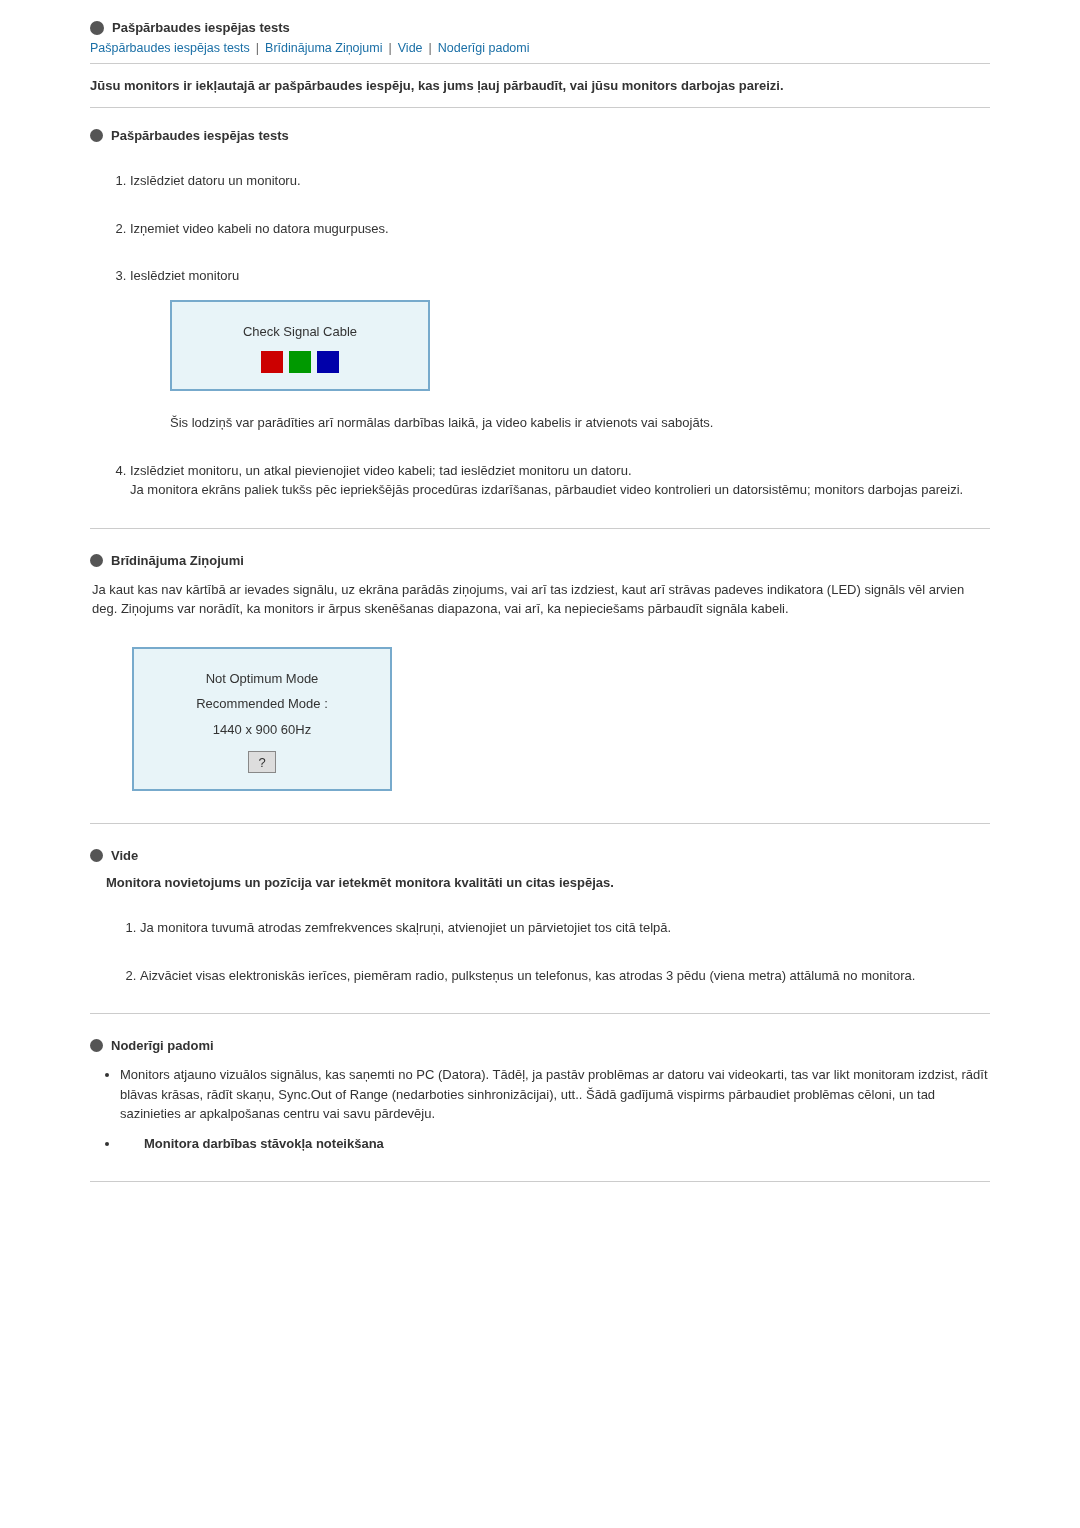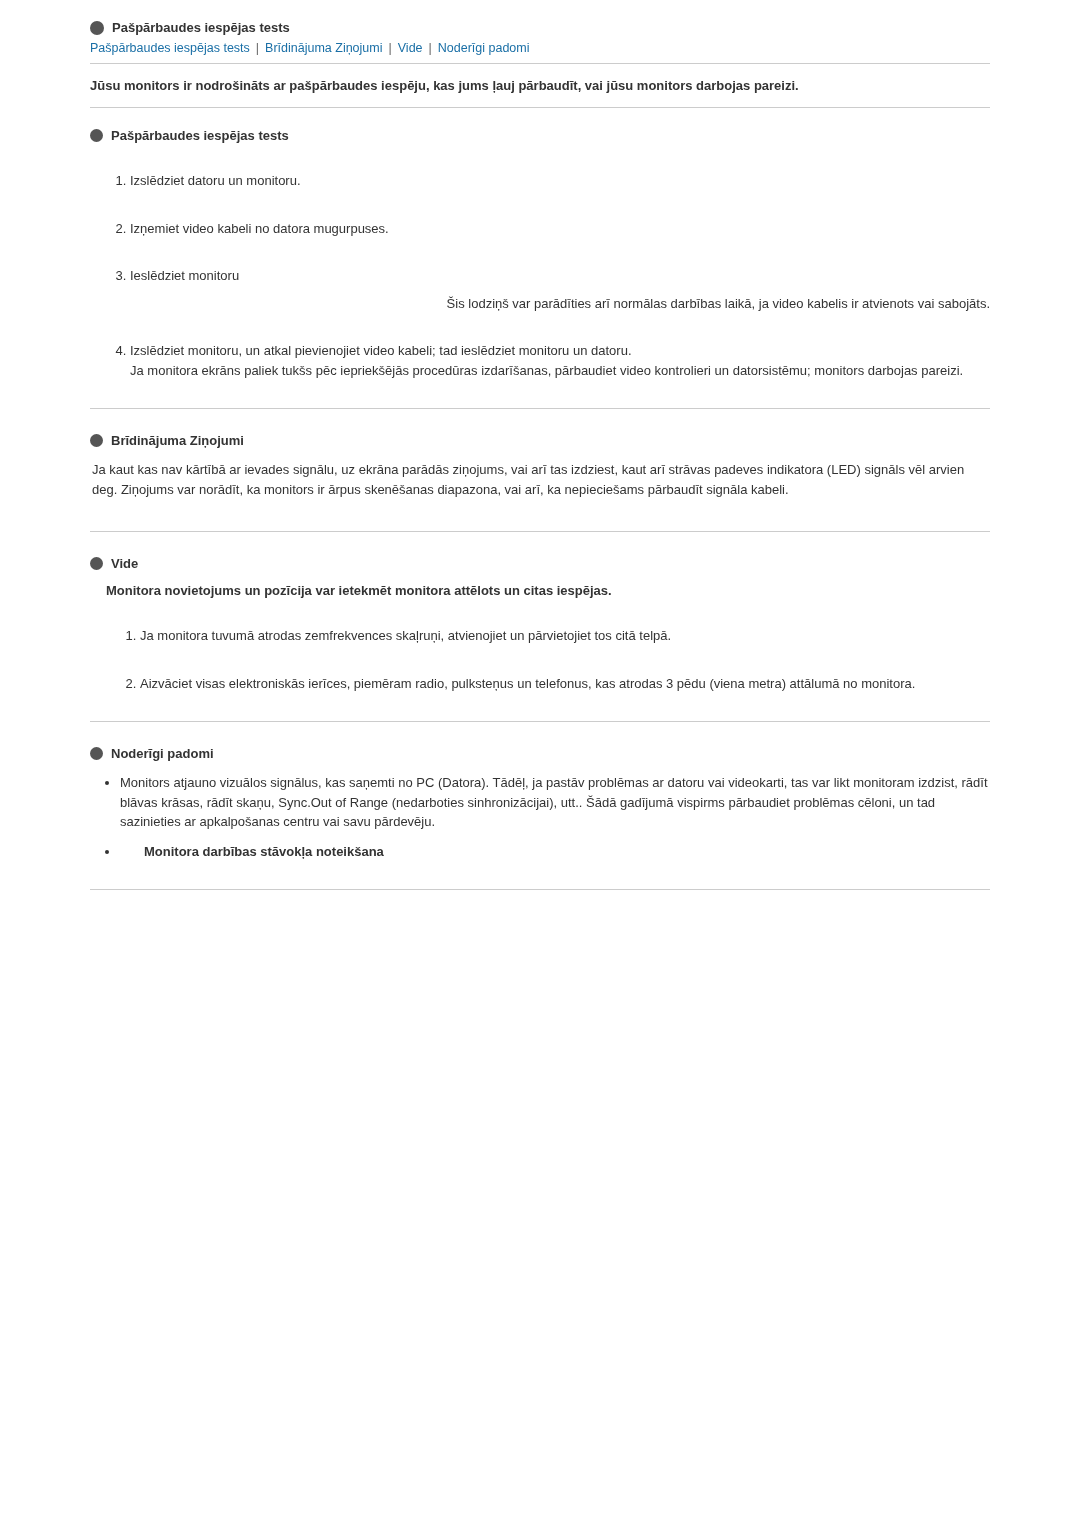--- a/index.html
+++ b/index.html
@@ -151,21 +151,20 @@
       font-size: 13px;
       color: #333;
       margin-top: 6px;
     }
     .sub-note {
       margin-left: 40px;
       margin-top: 8px;
       margin-bottom: 8px;
       font-size: 13px;
       line-height: 1.5;
-      text-align: right;
     }
     .bold-label {
       font-weight: bold;
       padding-left: 24px;
     }
     .vide-bold-intro {
       font-weight: bold;
       margin-bottom: 10px;
       margin-left: 16px;
     }
@@ -187,40 +186,50 @@
   <div class="nav-bar">
     <a class="nav-link">Pašpārbaudes iespējas tests</a>
     <span class="nav-sep">|</span>
     <a class="nav-link">Brīdinājuma Ziņojumi</a>
     <span class="nav-sep">|</span>
     <a class="nav-link">Vide</a>
     <span class="nav-sep">|</span>
     <a class="nav-link">Noderīgi padomi</a>
   </div>
 
-  <div class="intro-text">Jūsu monitors ir nodrošināts ar pašpārbaudes iespēju, kas jums ļauj pārbaudīt, vai jūsu monitors darbojas pareizi.</div>
+  <div class="intro-text">Jūsu monitors ir iekļautajā ar pašpārbaudes iespēju, kas jums ļauj pārbaudīt, vai jūsu monitors darbojas pareizi.</div>
 
   <div class="section" id="self-test">
     <div class="section-header">
       <div class="section-icon"></div>
       <span class="section-title">Pašpārbaudes iespējas tests</span>
     </div>
 
     <ol class="ordered-list">
       <li>
         <span>Izslēdziet datoru un monitoru.</span>
       </li>
       <li>
         <span>Izņemiet video kabeli no datora mugurpuses.</span>
       </li>
       <li>
         <span>Ieslēdziet monitoru</span>
         <br>
 
         
+        <div class="monitor-illustration">
+          <div class="monitor-box">
+            <span class="monitor-box-text">Check Signal Cable</span>
+            <div class="color-squares">
+              <div class="sq-red"></div>
+              <div class="sq-green"></div>
+              <div class="sq-blue"></div>
+            </div>
+          </div>
+        </div>
 
         <div class="sub-note">Šis lodziņš var parādīties arī normālas darbības laikā, ja video kabelis ir atvienots vai sabojāts.</div>
       </li>
       <li>
         <span>Izslēdziet monitoru, un atkal pievienojiet video kabeli; tad ieslēdziet monitoru un datoru.</span>
         <br>
         <span>Ja monitora ekrāns paliek tukšs pēc iepriekšējās procedūras izdarīšanas, pārbaudiet video kontrolieri un datorsistēmu; monitors darbojas pareizi.</span>
       </li>
     </ol>
   </div>
@@ -228,30 +237,40 @@
   <div class="section" id="warnings">
     <div class="section-header">
       <div class="section-icon"></div>
       <span class="section-title">Brīdinājuma Ziņojumi</span>
     </div>
 
     <div style="margin-left:2px;">
       <p style="line-height:1.5; margin-bottom:14px;">Ja kaut kas nav kārtībā ar ievades signālu, uz ekrāna parādās ziņojums, vai arī tas izdziest, kaut arī strāvas padeves indikatora (LED) signāls vēl arvien deg. Ziņojums var norādīt, ka monitors ir ārpus skenēšanas diapazona, vai arī, ka nepieciešams pārbaudīt signāla kabeli.</p>
 
       
+      <div class="monitor-illustration">
+        <div class="monitor-box2">
+          <span class="monitor-box2-text">Not Optimum Mode</span>
+          <span class="monitor-box2-text">Recommended Mode :</span>
+          <span class="monitor-box2-text">1440 x 900 60Hz</span>
+          <div class="question-btn">
+            <span>?</span>
+          </div>
+        </div>
+      </div>
     </div>
   </div>
 
   <div class="section vide-section" id="vide">
     <div class="section-header">
       <div class="section-icon"></div>
       <span class="section-title">Vide</span>
     </div>
 
-    <div class="vide-bold-intro">Monitora novietojums un pozīcija var ietekmēt monitora attēlots un citas iespējas.</div>
+    <div class="vide-bold-intro">Monitora novietojums un pozīcija var ietekmēt monitora kvalitāti un citas iespējas.</div>
 
     <ol class="ordered-list" style="margin-left:50px;">
       <li>
         <span>Ja monitora tuvumā atrodas zemfrekvences skaļruņi, atvienojiet un pārvietojiet tos citā telpā.</span>
       </li>
       <li>
         <span>Aizvāciet visas elektroniskās ierīces, piemēram radio, pulksteņus un telefonus, kas atrodas 3 pēdu (viena metra) attālumā no monitora.</span>
       </li>
     </ol>
   </div>

